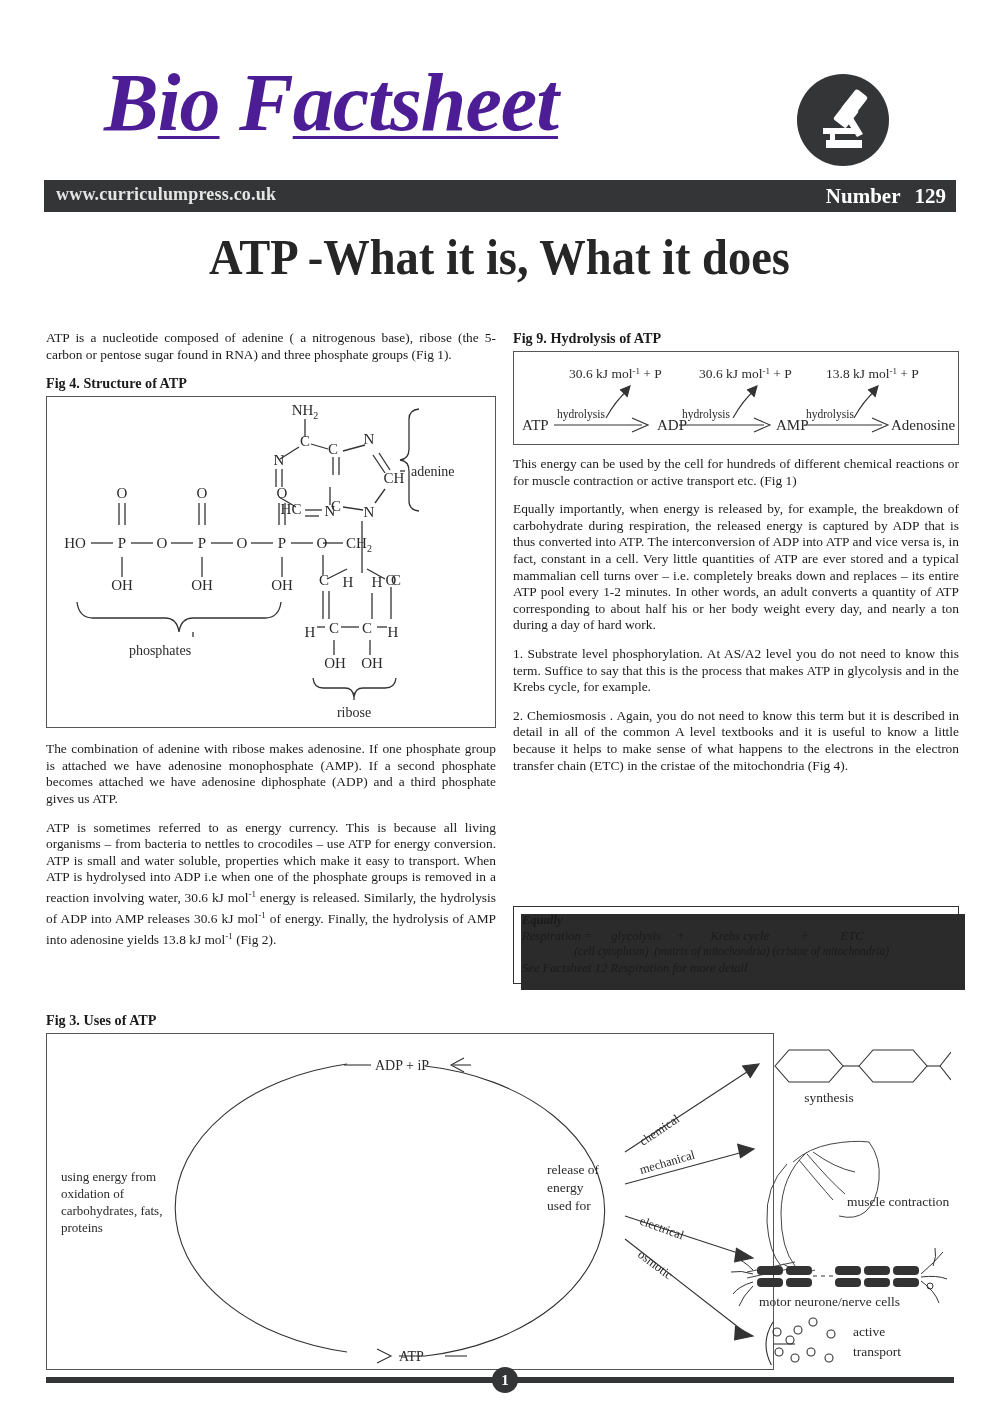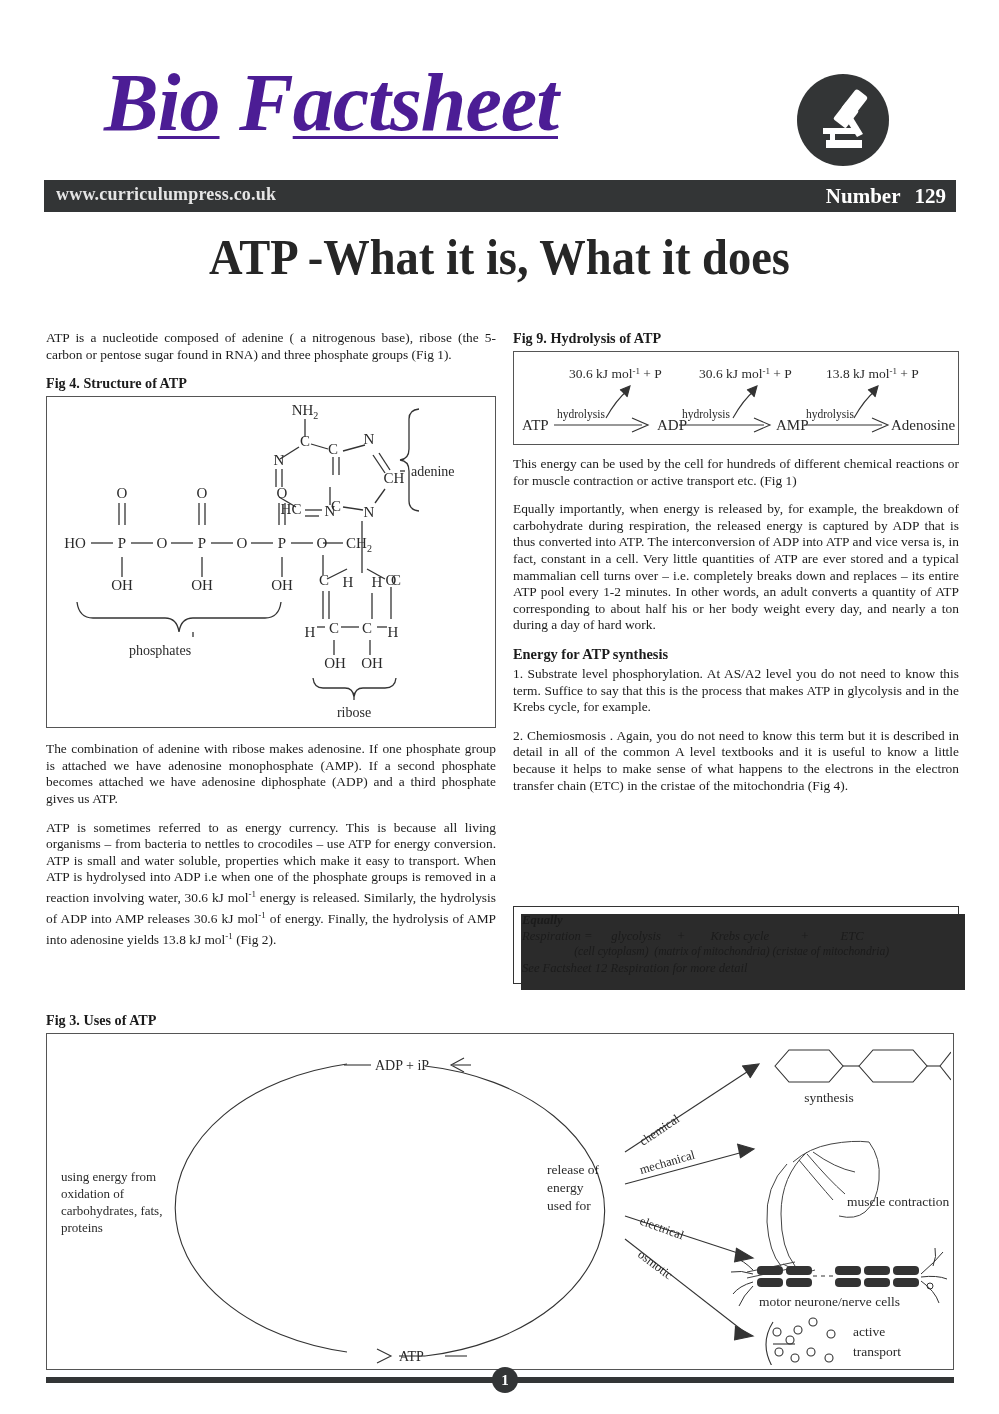--- a/index.html
+++ b/index.html
@@ -60,21 +60,21 @@
   sup.u{font-size:9px;vertical-align:super;}
 
   
   .figbox{border:1.4px solid #555;background:#fff;position:relative;}
 
   
   #fig1{height:330px;}
   
   #fig2{height:92px;}
   
-  #fig3wrap{position:absolute;left:46px;top:1012px;width:908px;}
+  #fig3wrap{position:absolute;left:46px;top:1012px;width:728px;}
   #fig3{height:335px;}
 
   
   .rememberwrap{position:absolute;left:513px;top:906px;width:446px;}
   .remember{
     border:1.4px solid #333;background:#fff;position:relative;padding:5px 8px 7px 8px;
     font-style:italic;font-size:12.6px;line-height:16px;z-index:2;
   }
   .remember .shadow{
     position:absolute;left:7px;top:7px;width:100%;height:100%;background:#2b2b2b;z-index:-1;
@@ -285,21 +285,20 @@
           <path d="M233 38 L243 34 L240 45" fill="#333"></path>
           <path d="M340 66 q10 -18 22 -28"></path>
           <path d="M354 38 L364 34 L361 45" fill="#333"></path>
         </g>
       </svg>
     </div>
 
     <p class="body" style="margin-top:11px">This energy can be used by the cell for hundreds of different chemical reactions or for muscle contraction or active transport etc. (Fig 1)</p>
     <p class="body">Equally importantly, when energy is released by, for example, the breakdown of carbohydrate during respiration, the released energy is captured by ADP that is thus converted into ATP. The interconversion of ADP into ATP and vice versa is, in fact, constant in a cell. Very little quantities of ATP are ever stored and a typical mammalian cell turns over – i.e. completely breaks down and replaces – its entire ATP pool every 1-2 minutes. In other words, an adult converts a quantity of ATP corresponding to about half his or her body weight every day, and nearly a ton during a day of hard work.</p>
 
-    <h3 class="sub">Energy for ATP synthesis</h3>
     <p class="body">1. Substrate level phosphorylation. At AS/A2 level you do not need to know this term. Suffice to say that this is the process that makes ATP in glycolysis and in the Krebs cycle, for example.</p>
     <p class="body">2. Chemiosmosis . Again, you do not need to know this term but it is described in detail in all of the common A level textbooks and it is useful to know a little because it helps to make sense of what happens to the electrons in the electron transfer chain (ETC) in the cristae of the mitochondria (Fig 4).</p>
   </div>
 
   <div class="rememberwrap">
     <div class="remember">
       <div class="shadow"></div>
       <div class="rtitle">Equally</div>
       <div class="rmrow">Respiration =      glycolysis     +        Krebs cycle          +          ETC</div>
       <div class="rmrow" style="font-size:11.6px">                  (cell cytoplasm)  (matrix of mitochondria) (cristae of mitochondria)</div>

